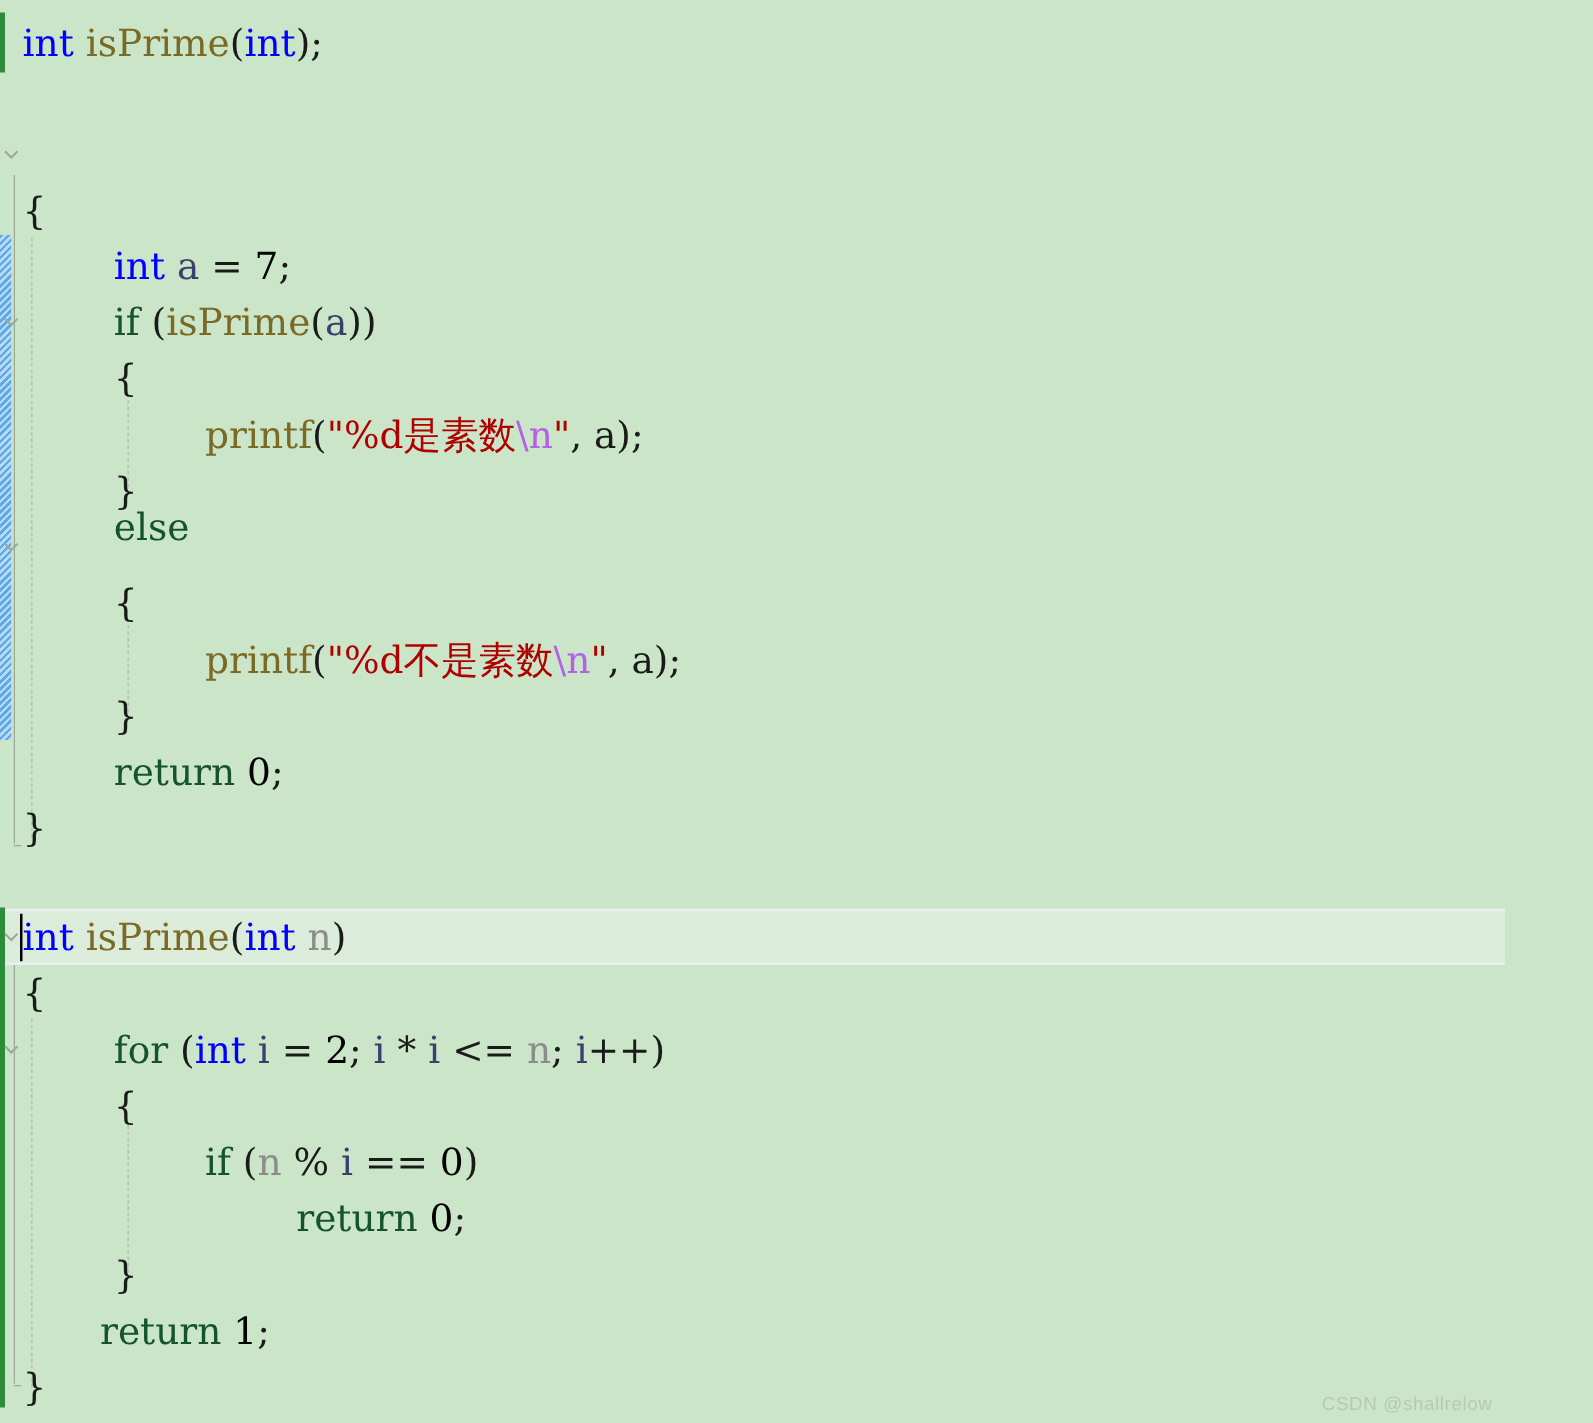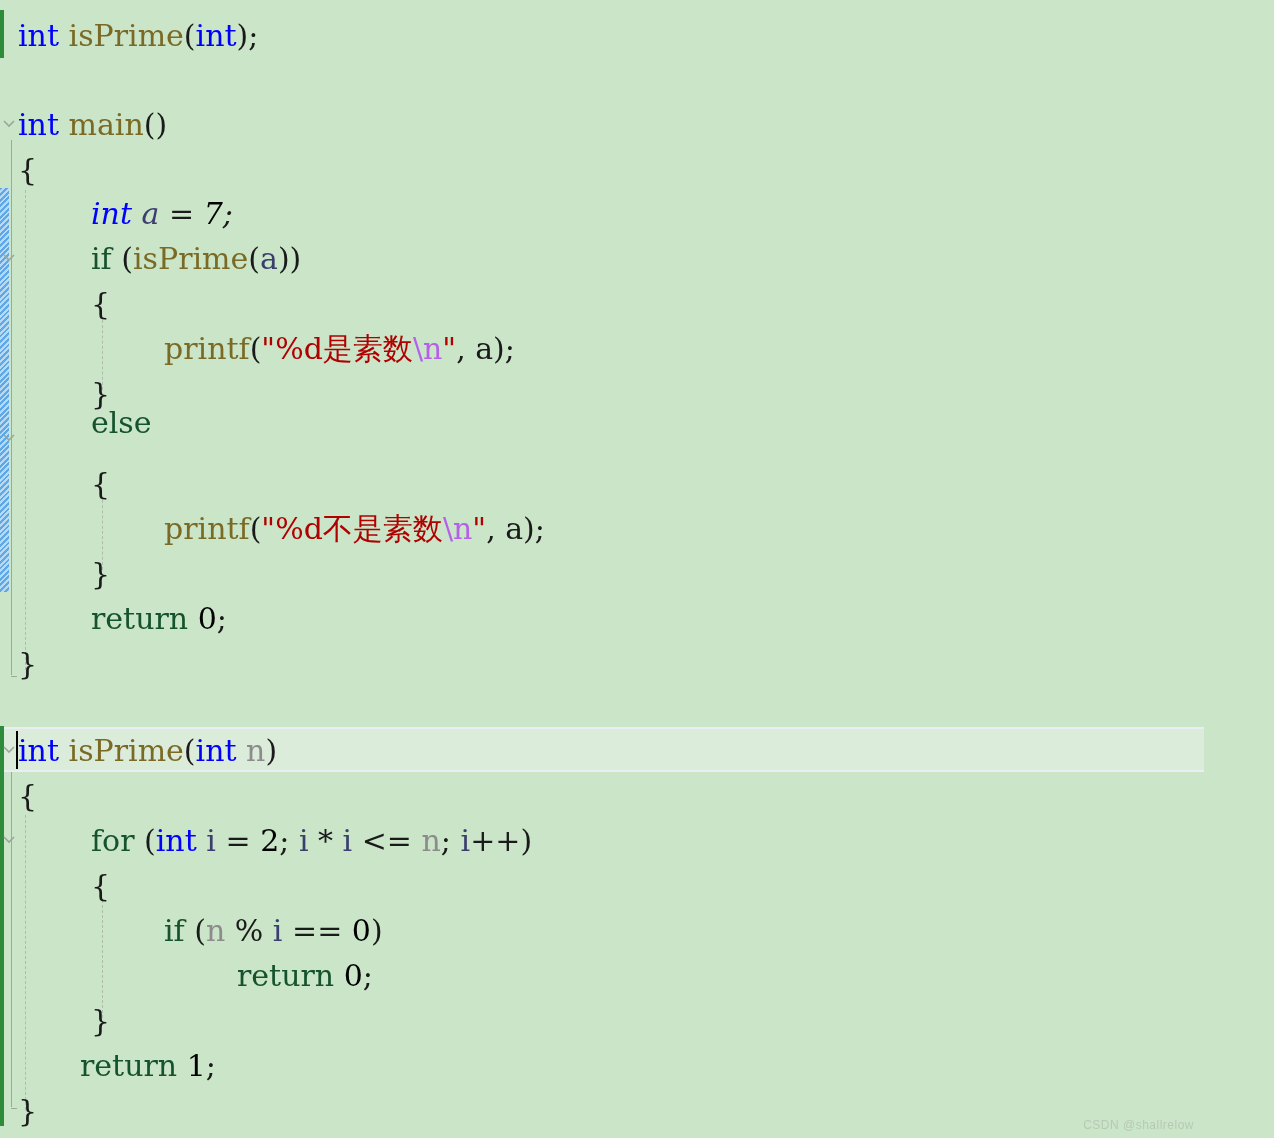--- a/index.html
+++ b/index.html
@@ -120,21 +120,21 @@
     z-index: 8;
   }
 
   
   .watermark {
     position: absolute;
     right: 10px;
     bottom: 6px;
     color: #b7c9b5;
     font-family: "Liberation Sans", sans-serif;
-    font-size: 12px;
+    font-size: 15px;
     letter-spacing: 0.5px;
     z-index: 9;
     user-select: none;
   }
 </style>
 </head>
 <body>
 
 <div id="editor">
 
@@ -181,25 +181,24 @@
   <div class="indent-guide" style="left:25px; top:190px; height:480px;"></div>
   <div class="indent-guide" style="left:102px; top:320px; height:70px;"></div>
   <div class="indent-guide" style="left:102px; top:500px; height:70px;"></div>
   <div class="indent-guide" style="left:25px; top:815px; height:295px;"></div>
   <div class="indent-guide" style="left:102px; top:900px; height:118px;"></div>
 
   <div class="caret" style="left:16px; top:731px; height:38px;"></div>
 
   <div class="code-line" style="top:13px; left:18px;"><span class="t-kw-type">int</span><span class="t-plain"> </span><span class="t-fn">isPrime</span><span class="t-punc">(</span><span class="t-kw-type">int</span><span class="t-punc">);</span></div>
 
-  <div class="code-line" style="top:102px; left:18px;"><span class="t-kw-type">int</span><span class="t-plain"> </span><span class="t-fn">main</span><span class="t-punc">()</span></div>
 
   <div class="code-line" style="top:147px; left:18px;"><span class="t-punc">{</span></div>
 
-  <div class="code-line" style="top:191px; left:91px;font-style:italic;"><span class="t-kw-type">int</span><span class="t-plain"> </span><span class="t-var">a</span><span class="t-plain"> = </span><span class="t-num">7</span><span class="t-punc">;</span></div>
+  <div class="code-line" style="top:191px; left:91px;"><span class="t-kw-type">int</span><span class="t-plain"> </span><span class="t-var">a</span><span class="t-plain"> = </span><span class="t-num">7</span><span class="t-punc">;</span></div>
 
   <div class="code-line" style="top:236px; left:91px;"><span class="t-kw-ctrl">if</span><span class="t-punc"> (</span><span class="t-fn">isPrime</span><span class="t-punc">(</span><span class="t-var">a</span><span class="t-punc">)</span><span class="t-punc">)</span></div>
 
   <div class="code-line" style="top:281px; left:91px;"><span class="t-punc">{</span></div>
 
   <div class="code-line" style="top:326px; left:164px;"><span class="t-fn">printf</span><span class="t-punc">(</span><span class="t-str">"</span><span class="t-str">%d是素数</span><span class="t-esc">\n</span><span class="t-str">"</span><span class="t-punc">, a);</span></div>
 
   <div class="code-line" style="top:371px; left:91px;"><span class="t-punc">}</span></div>
 
   <div class="code-line" style="top:400px; left:91px;"><span class="t-kw-ctrl">else</span></div>

